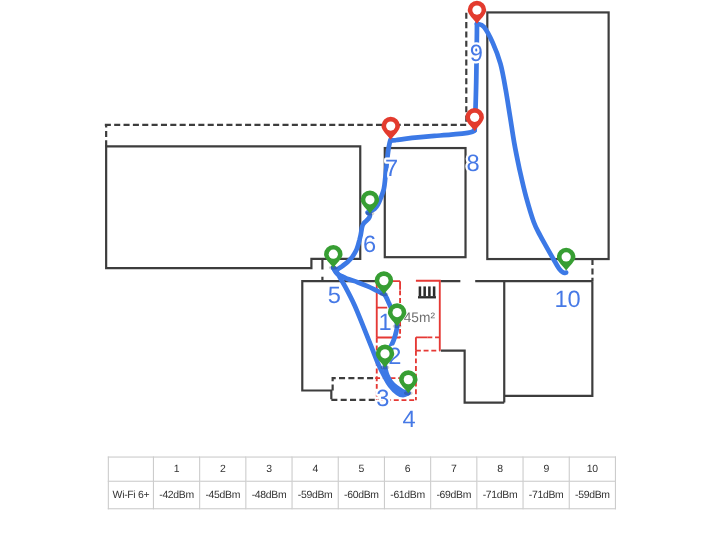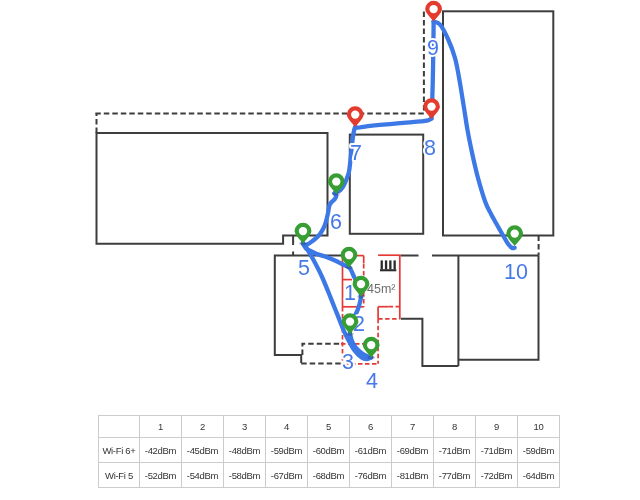--- a/index.html
+++ b/index.html
@@ -148,29 +148,16 @@
             <td>-45dBm</td>
             <td>-48dBm</td>
             <td>-59dBm</td>
             <td>-60dBm</td>
             <td>-61dBm</td>
             <td>-69dBm</td>
             <td>-71dBm</td>
             <td>-71dBm</td>
             <td>-59dBm</td>
           </tr>
-  <tr class="dat">
-            <td class="c0">Wi-Fi 5</td>
-            <td>-52dBm</td>
-            <td>-54dBm</td>
-            <td>-58dBm</td>
-            <td>-67dBm</td>
-            <td>-68dBm</td>
-            <td>-76dBm</td>
-            <td>-81dBm</td>
-            <td>-77dBm</td>
-            <td>-72dBm</td>
-            <td>-64dBm</td>
-          </tr>
 </tbody>
       </table>
 </div>
 </div>
 
 </body></html>

